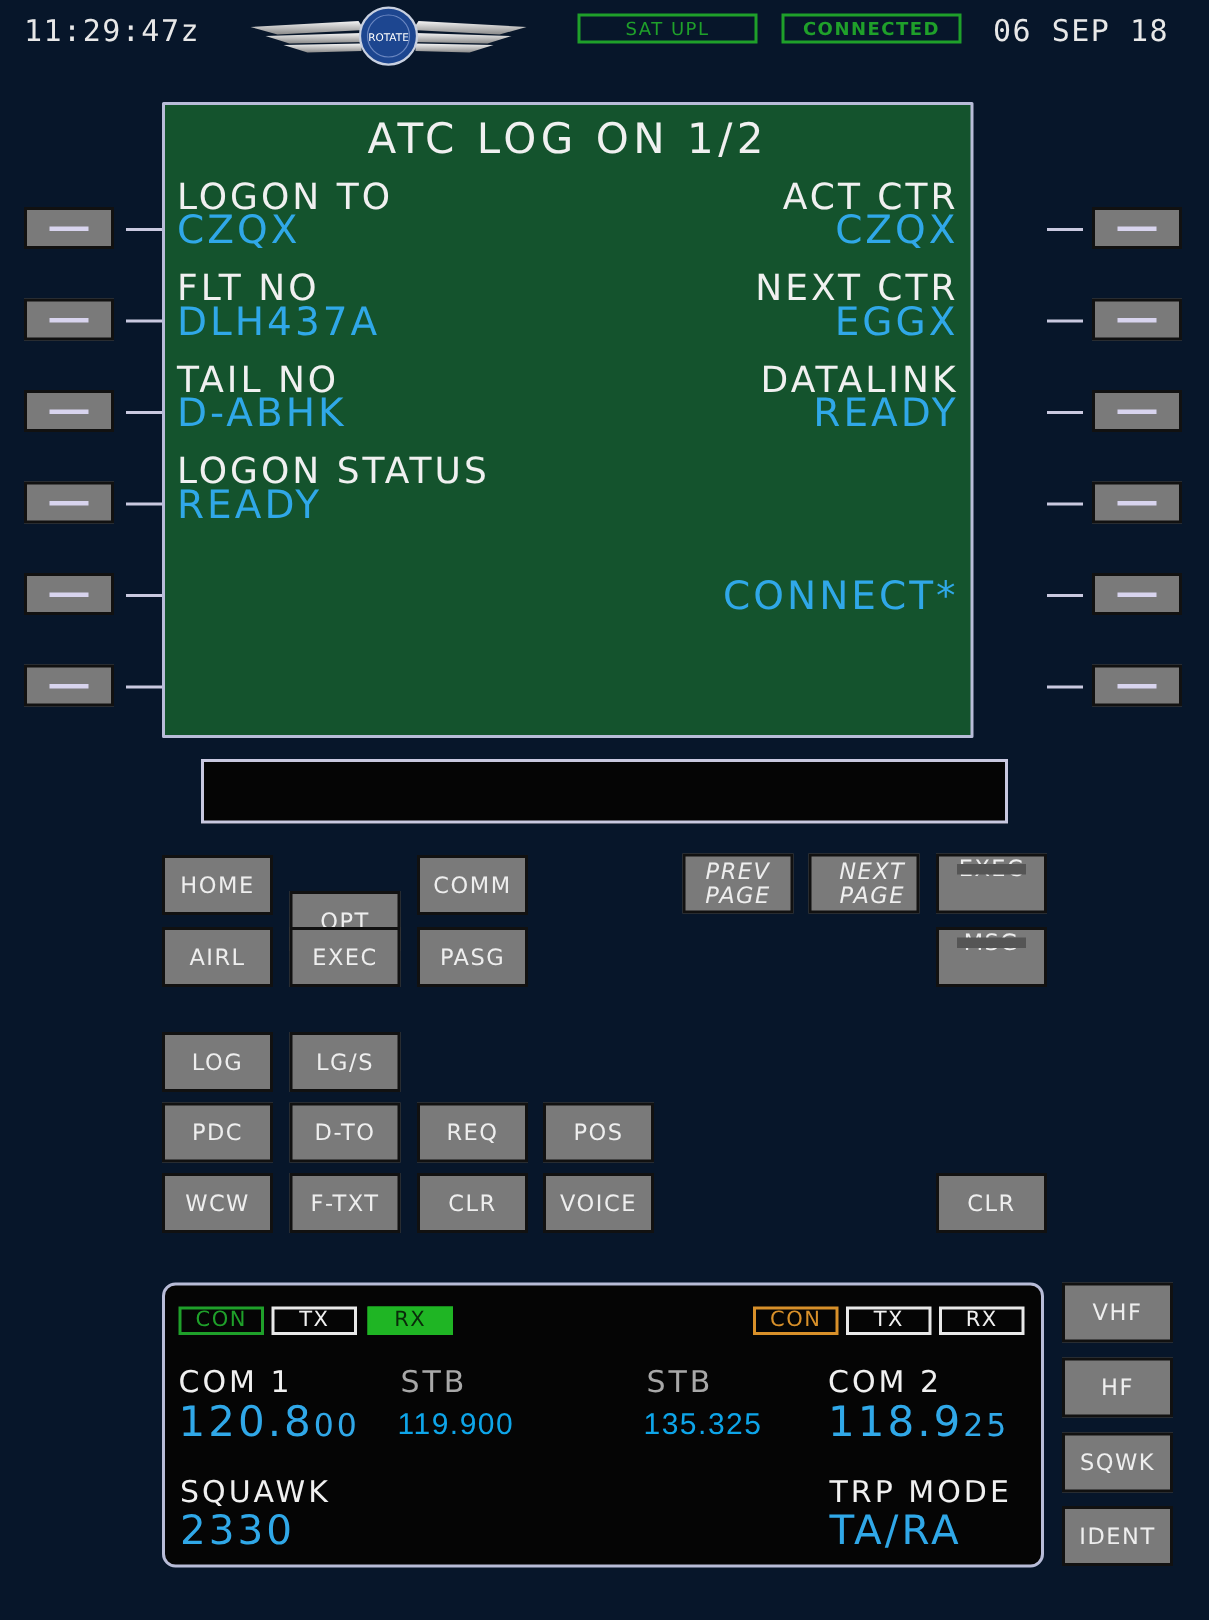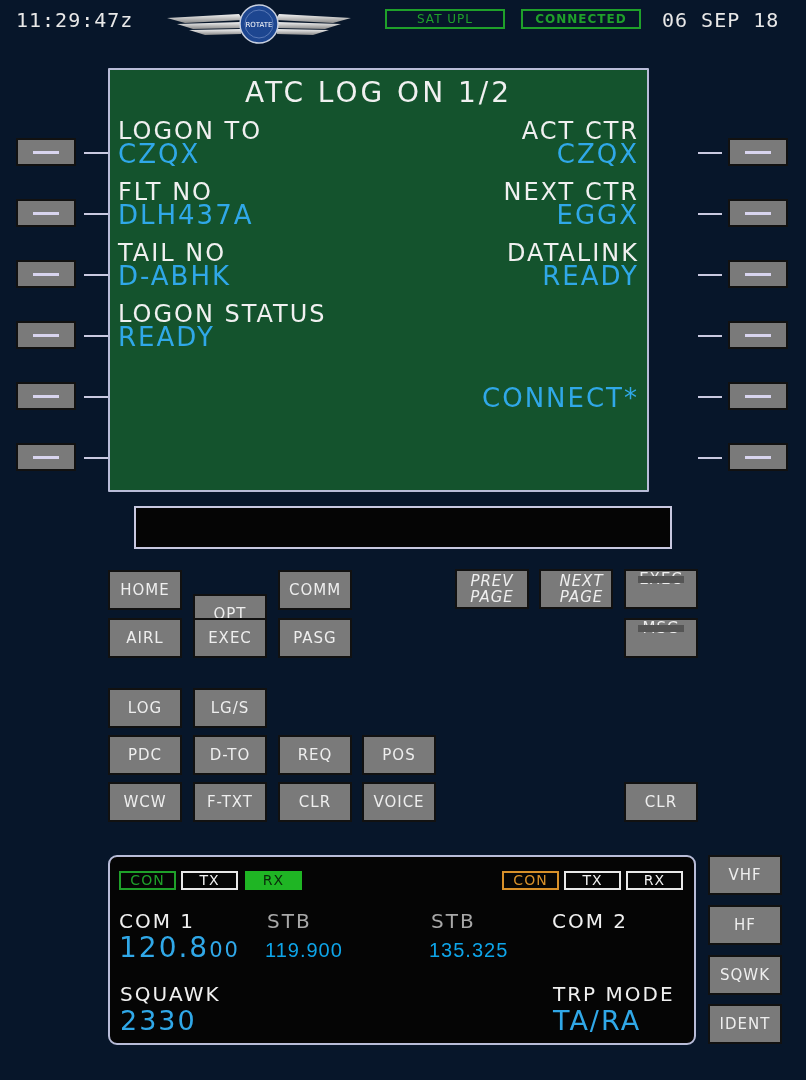--- a/index.html
+++ b/index.html
@@ -199,20 +199,23 @@
     <span>120.8</span><small>00</small>
   </div>
 
   <div class="abs rlbl dim" style="left:157px; top:52px;">STB</div>
   <div class="abs stbf" style="left:155px; top:82px;">119.900</div>
 
   <div class="abs rlbl dim" style="left:321px; top:52px;">STB</div>
   <div class="abs stbf" style="left:319px; top:82px;">135.325</div>
 
   <div class="abs rlbl" style="left:442px; top:52px;">COM 2</div>
+  <div class="abs freq" style="left:442px; top:74px;">
+    <span>118.9</span><small>25</small>
+  </div>
 
   <div class="abs rlbl" style="left:10px; top:125px;">SQUAWK</div>
   <div class="abs freq" style="left:10px; top:148px; font-size:27px;">2330</div>
 
   <div class="abs rlbl" style="left:443px; top:125px;">TRP MODE</div>
   <div class="abs freq" style="left:443px; top:148px; font-size:27px;">TA/RA</div>
 </div>
 
 <div class="abs key" style="left:708px; top:855px;">VHF</div>
 <div class="abs key" style="left:708px; top:905px;">HF</div>

